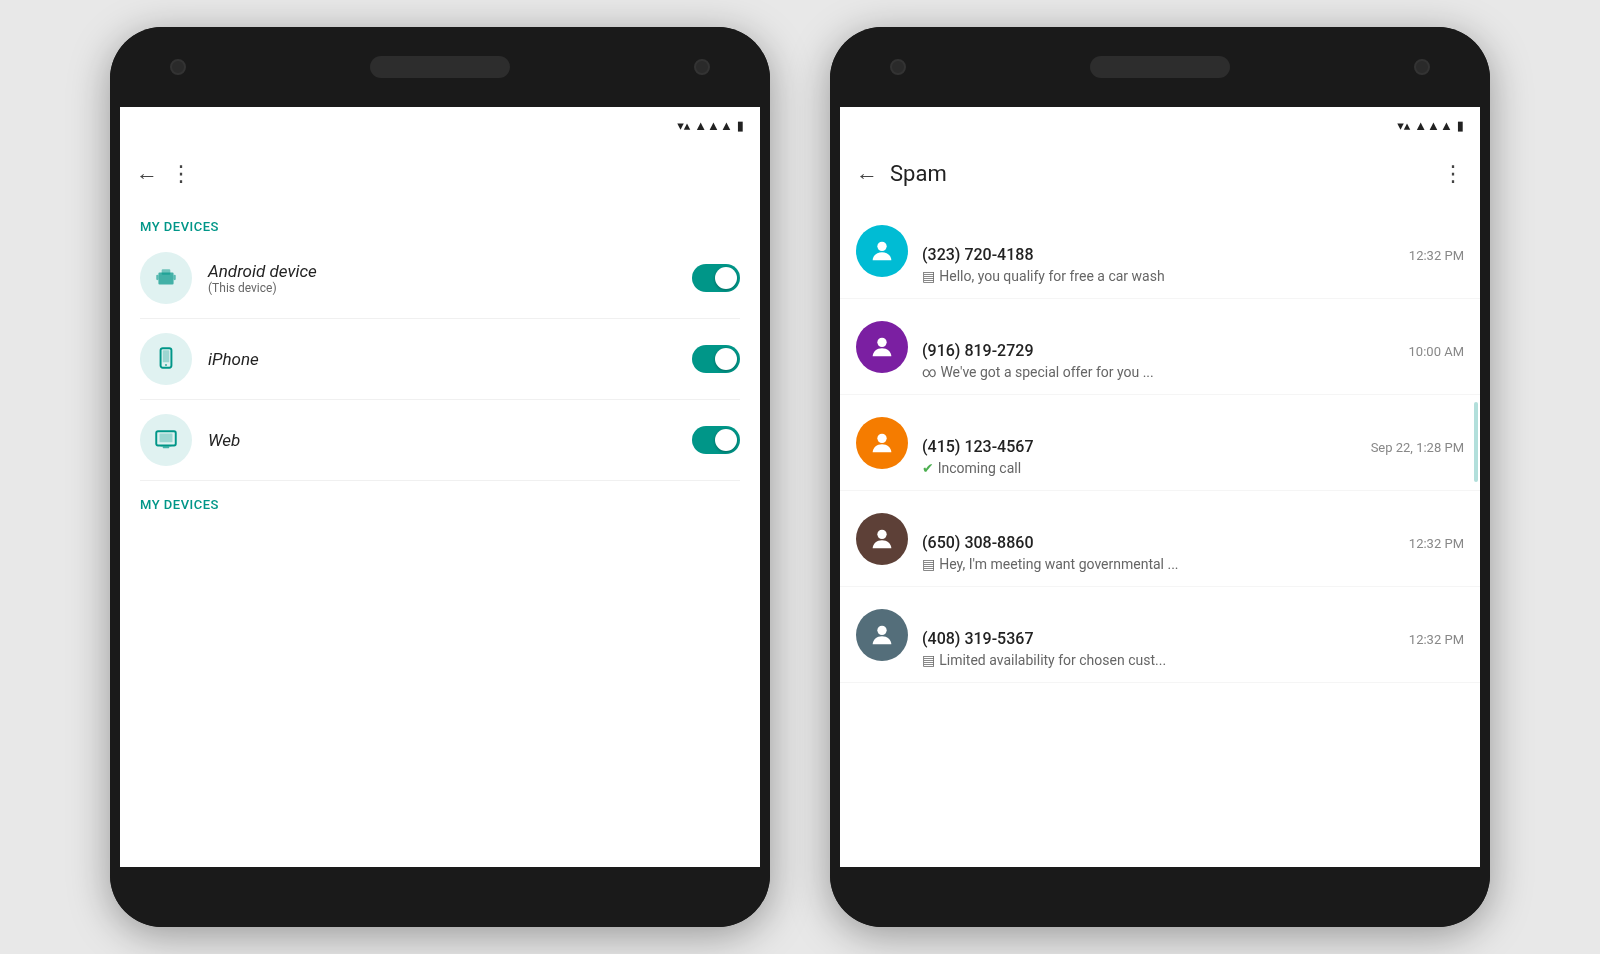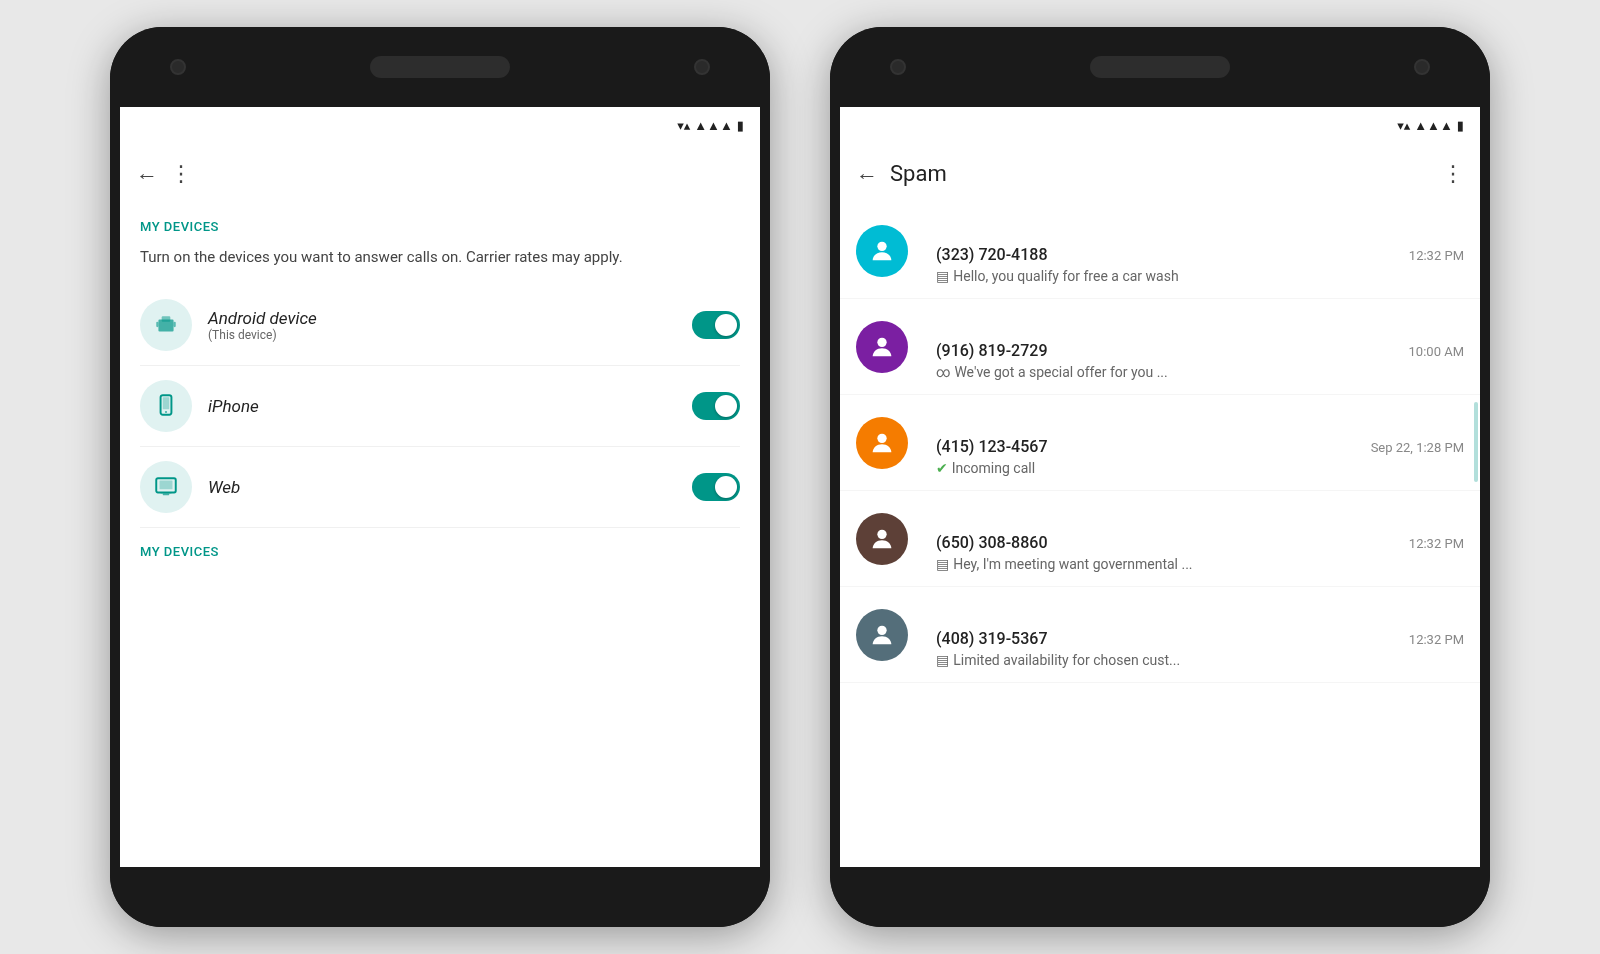--- a/index.html
+++ b/index.html
@@ -219,21 +219,21 @@
       display: flex;
       align-items: center;
       justify-content: center;
       flex-shrink: 0;
     }
 
     .contact-row {
       display: flex;
       align-items: center;
       padding: 14px 16px;
-      gap: 28px;
+      gap: 14px;
       border-bottom: 1px solid #f5f5f5;
     }
 
     .avatar {
       width: 52px;
       height: 52px;
       border-radius: 50%;
       display: flex;
       align-items: center;
       justify-content: center;
@@ -330,21 +330,20 @@
         <span class="battery-icon">▮</span>
       </div>
     </div>
 
     <div class="app-bar">
       <span class="back-arrow">←</span>
       <span class="more-icon">⋮</span>
     </div>
 
     <div class="section-header">MY DEVICES</div>
-    <div class="section-desc">Turn on the devices you want to answer calls on. Carrier rates may apply.</div>
 
     <div class="device-row">
       <div class="device-icon-circle">
         <svg viewBox="0 0 24 24" fill="none" xmlns="http://www.w3.org/2000/svg">
           <rect x="5" y="7" width="14" height="11" rx="1" fill="#009688" opacity="0.7"></rect>
           <rect x="8" y="4" width="8" height="5" rx="1" fill="#009688" opacity="0.5"></rect>
           <rect x="3" y="9" width="2" height="5" rx="1" fill="#009688" opacity="0.6"></rect>
           <rect x="19" y="9" width="2" height="5" rx="1" fill="#009688" opacity="0.6"></rect>
         </svg>
       </div>

